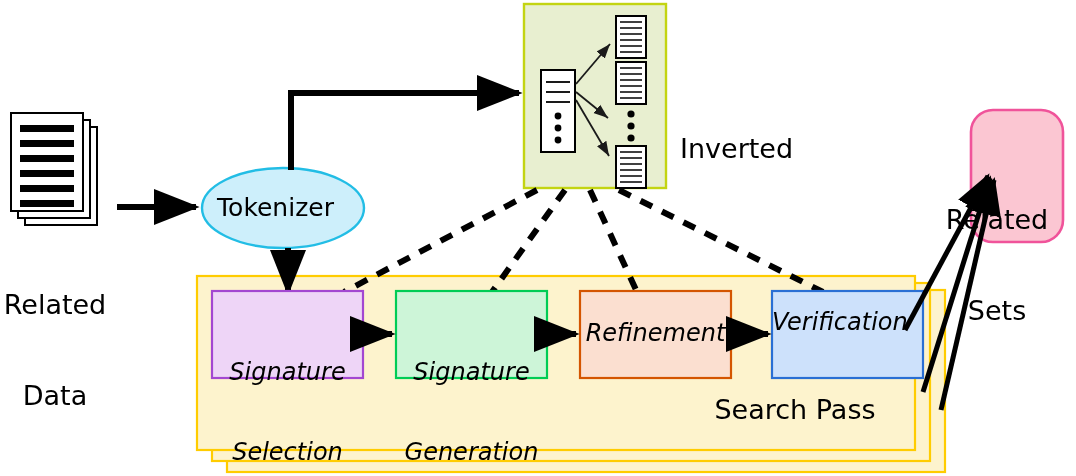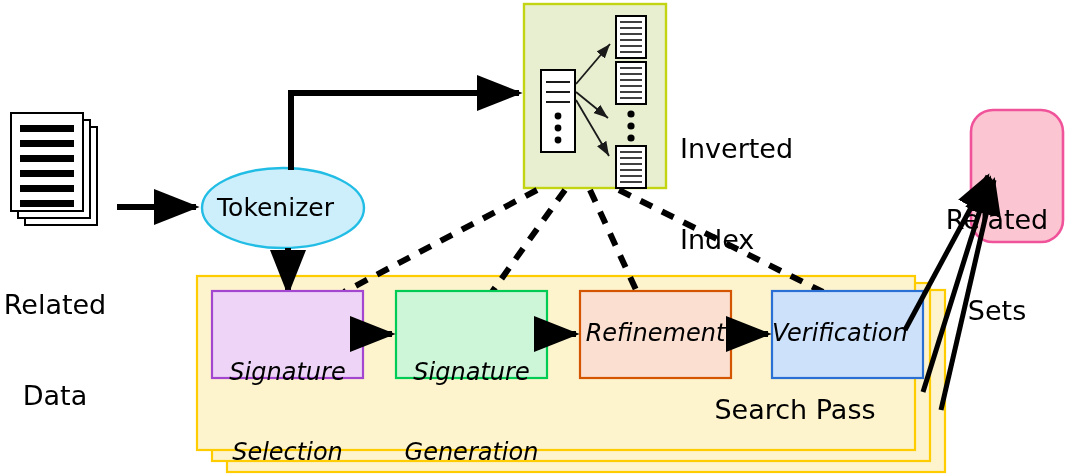--- a/index.html
+++ b/index.html
@@ -202,36 +202,35 @@
 
   <div class="lbl big-label" style="left:0px; top:230px; width:110px;">
     <div>Related</div>
     <div>Data</div>
   </div>
 
   <div class="lbl node-label" style="left:203px; top:194px; width:145px;">Tokenizer</div>
 
   <div class="lbl big-label" style="left:680px; top:74px; width:160px; text-align:left;">
     <div>Inverted</div>
-    <div>Index</div>
   </div>
 
   <div class="lbl stage-label" style="left:212px; top:305px; width:151px;">
     <div>Signature</div>
     <div>Selection</div>
   </div>
 
   <div class="lbl stage-label" style="left:396px; top:305px; width:151px;">
     <div>Signature</div>
     <div>Generation</div>
   </div>
 
   <div class="lbl stage-label" style="left:580px; top:320px; width:151px;">Refinement</div>
 
-  <div class="lbl stage-label" style="left:772px; top:320px; width:121px;">Verification</div>
+  <div class="lbl stage-label" style="left:772px; top:309px; width:121px;">Verification</div>
 
   <div class="lbl big-label" style="left:700px; top:395px; width:190px;">Search Pass</div>
 
   <div class="lbl big-label" style="left:941px; top:145px; width:112px;">
     <div>Related</div>
     <div>Sets</div>
   </div>
 
 </div>
 

